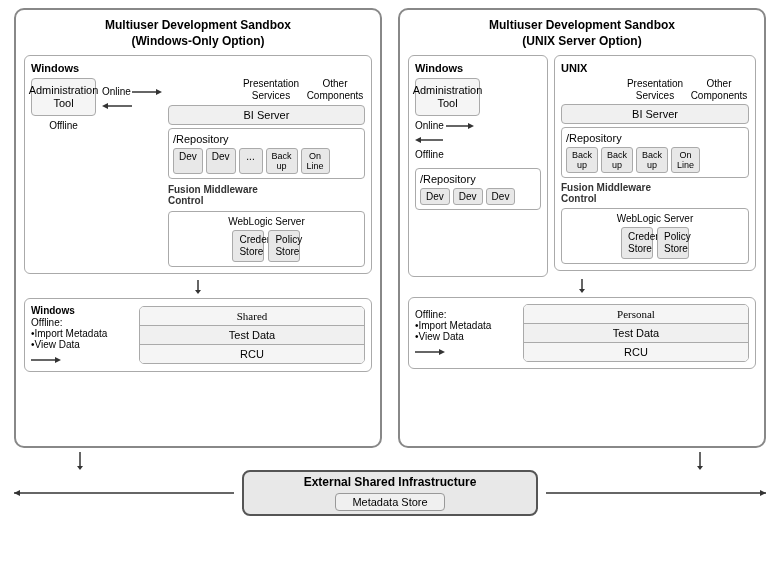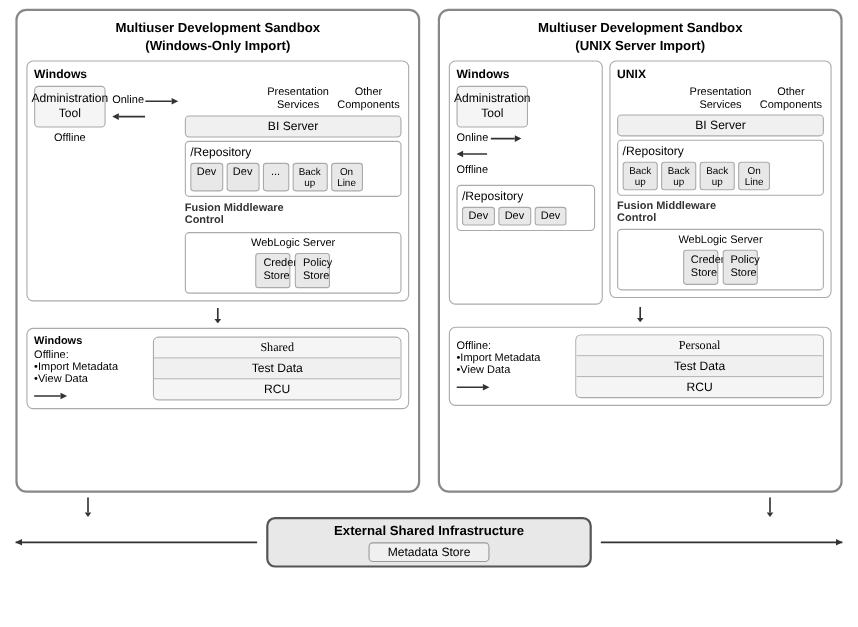--- a/index.html
+++ b/index.html
@@ -248,21 +248,21 @@
 </head>
 <body>
 
 <div class="main-container">
 
   <div class="top-row">
 
     <div class="sandbox-box">
       <div class="sandbox-title">
         <div>Multiuser Development Sandbox</div>
-        <div>(Windows-Only Import)</div>
+        <div>(Windows-Only Option)</div>
       </div>
 
       <div class="os-section">
         <div class="os-label">Windows</div>
         <div style="display:flex; gap:6px; align-items:flex-start;">
 
           <div style="display:flex; flex-direction:column; align-items:center; gap:2px;">
             <div class="admin-tool-box">Administration<br>Tool</div>
             <div style="display:flex; align-items:center; gap:2px; font-size:10px; margin-top:2px;">
               <span style="font-size:10px;">Offline</span>
@@ -350,21 +350,21 @@
           <div class="shared-top">Shared</div>
           <div class="shared-mid">Test Data</div>
           <div class="shared-bot">RCU</div>
         </div>
       </div>
     </div>
 
     <div class="sandbox-box">
       <div class="sandbox-title">
         <div>Multiuser Development Sandbox</div>
-        <div>(UNIX Server Import)</div>
+        <div>(UNIX Server Option)</div>
       </div>
 
       <div class="right-sandbox-inner">
 
         <div class="right-sandbox-windows">
           <div class="os-section" style="height:100%;">
             <div class="os-label">Windows</div>
 
             <div style="display:flex; flex-direction:column; align-items:flex-start; gap:4px;">
               <div class="admin-tool-box">Administration<br>Tool</div>

